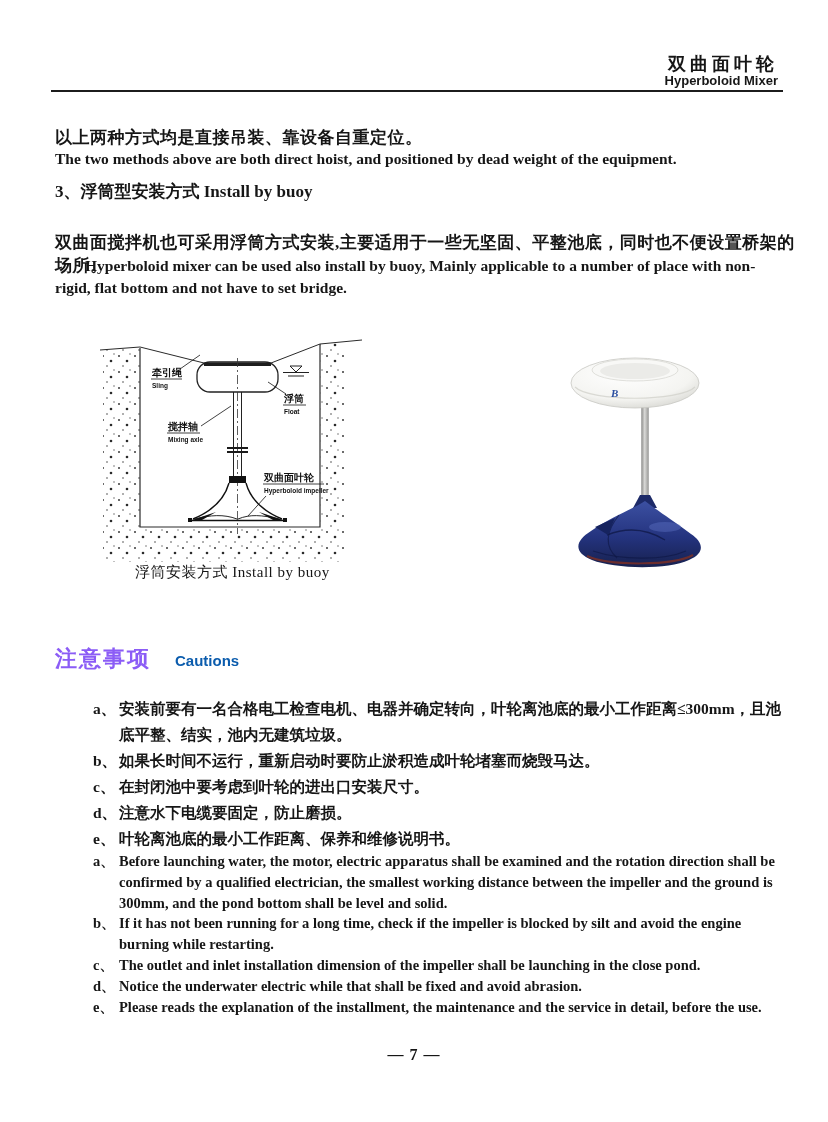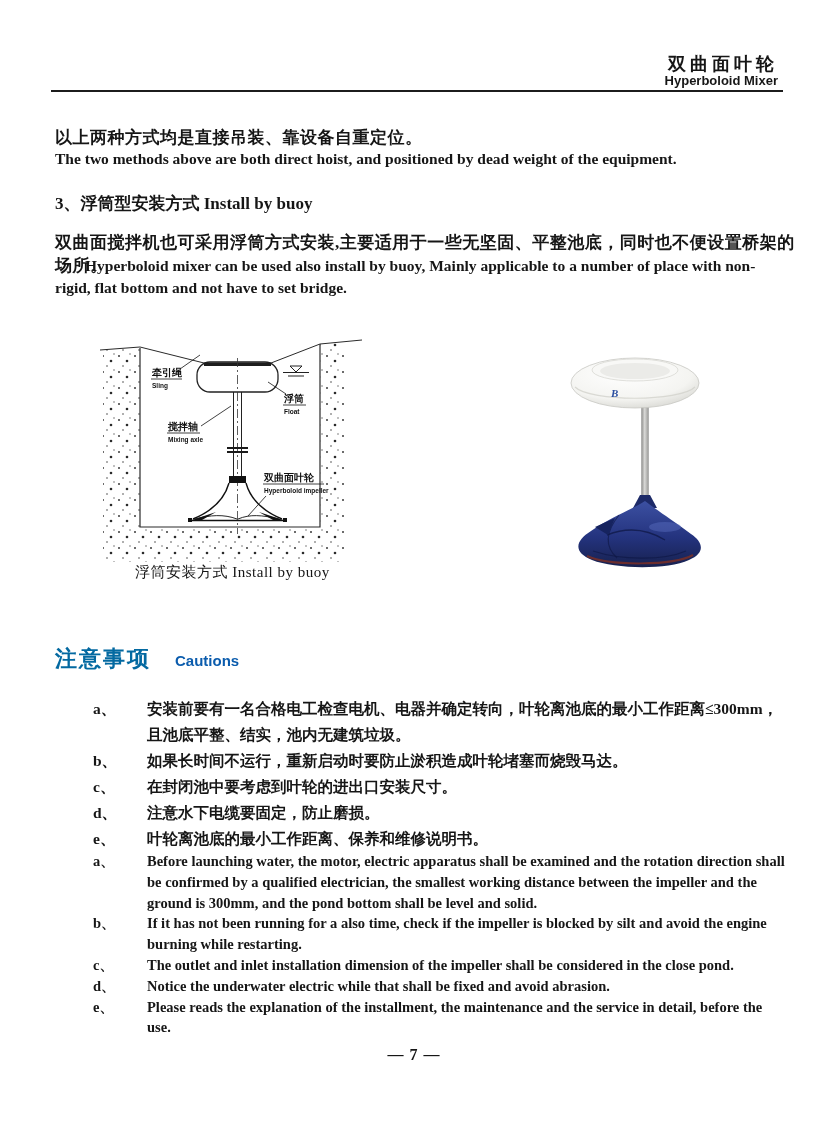--- a/index.html
+++ b/index.html
@@ -13,37 +13,37 @@
   .hdr-zh{top:52px;right:50px;font-size:18px;font-weight:700;letter-spacing:4px;
           font-family:"DejaVu Serif","Liberation Serif",serif;}
   .hdr-en{top:73px;right:50px;font-size:13px;font-weight:700;
           font-family:"Liberation Sans","DejaVu Sans",sans-serif;margin-left:44px;}
   .hdr-rule{top:90px;left:51px;width:732px;height:2px;background:#1c1c1c;}
   
   .p-zh{left:55px;font-size:17px;font-weight:600;letter-spacing:0.5px;}
   .p-en{left:55px;font-size:15.5px;font-weight:600;}
   .intro-zh{top:126px;}
   .intro-en{top:150px;}
-  .sec-h{top:192px;left:55px;font-size:17px;font-weight:600;}
+  .sec-h{top:180px;left:55px;font-size:17px;font-weight:600;}
   .body-zh{top:231px;width:740px;}
   .body-en{top:255px;width:726px;line-height:22px;text-indent:30px;}
   
   .fig-caption{top:563px;left:135px;font-size:15px;font-weight:400;letter-spacing:0.5px;}
   
   .cau-h{top:644px;left:55px;white-space:nowrap;}
   .cau-h .zh{font-size:22px;font-weight:800;letter-spacing:2px;
              font-family:"DejaVu Sans","Liberation Sans",sans-serif;}
   .cau-h .en{font-size:15px;font-weight:700;margin-left:24px;
              font-family:"Liberation Sans","DejaVu Sans",sans-serif;}
   .list{left:93px;}
   .zh-list{top:696px;width:692px;font-size:15.5px;font-weight:600;line-height:26px;}
   .en-list{top:851px;width:696px;font-size:14.5px;font-weight:600;line-height:20.8px;}
   .li{display:flex;}
   .li .m{flex:none;width:26px;}
-  .li .t{flex:1;margin-left:28px;}
+  .li .t{flex:1;}
   .pageno{top:1046px;left:0;width:828px;text-align:center;font-size:16px;
           font-weight:700;letter-spacing:1px;}
   svg text{font-weight:700;}
   .lbl-zh{font-size:10px;font-family:"DejaVu Sans","Liberation Sans",sans-serif;}
   .lbl-en{font-size:6.5px;font-family:"Liberation Sans","DejaVu Sans",sans-serif;}
 </style>
 </head>
 <body>
 
 <div class="page">
@@ -175,21 +175,21 @@
       <path d="M62,190 C 82,182 102,184 120,195" fill="none" stroke="#0d1642" stroke-width="1.4" opacity="0.7"></path>
       <path d="M48,206 C 75,215 118,216 141,206" fill="none" stroke="#0d1642" stroke-width="1.2" opacity="0.6"></path>
       <path d="M74,170 C 62,185 58,200 72,213" fill="none" stroke="#0d1642" stroke-width="1.1" opacity="0.6"></path>
       <polygon points="50,182 70,173 63,190" fill="#16235f"></polygon>
       <ellipse cx="120" cy="182" rx="16" ry="5" fill="#5a6fc0" opacity="0.45"></ellipse>
       <path d="M42,211 C 64,221 128,221 148,210" fill="none" stroke="#87301f" stroke-width="2" opacity="0.75"></path>
     </g>
   </svg>
 
   <div class="abs cau-h">
-    <span class="zh" style="color:#0369a1">注意事项</span><span class="en" style="color:#0b5cad">Cautions</span>
+    <span class="zh" style="color:#8b5cf6">注意事项</span><span class="en" style="color:#0b5cad">Cautions</span>
   </div>
 
   <div class="abs list zh-list">
     <div class="li">
       <span class="m">a、</span>
       <span class="t">安装前要有一名合格电工检查电机、电器并确定转向，叶轮离池底的最小工作距离≤300mm，且池底平整、结实，池内无建筑垃圾。</span>
     </div>
     <div class="li">
       <span class="m">b、</span>
       <span class="t">如果长时间不运行，重新启动时要防止淤积造成叶轮堵塞而烧毁马达。</span>
@@ -208,25 +208,25 @@
     </div>
   </div>
 
   <div class="abs list en-list">
     <div class="li">
       <span class="m">a、</span>
       <span class="t">Before launching water, the motor, electric apparatus shall be examined and the rotation direction shall be confirmed by a qualified electrician, the smallest working distance between the impeller and the ground is 300mm, and the pond bottom shall be level and solid.</span>
     </div>
     <div class="li">
       <span class="m">b、</span>
-      <span class="t">If it has not been running for a also time, check if the impeller is blocked by silt and avoid the engine burning while restarting.</span>
+      <span class="t">If it has not been running for a long time, check if the impeller is blocked by silt and avoid the engine burning while restarting.</span>
     </div>
     <div class="li">
       <span class="m">c、</span>
-      <span class="t">The outlet and inlet installation dimension of the impeller shall be considered in the close pond.</span>
+      <span class="t">The outlet and inlet installation dimension of the impeller shall be launching in the close pond.</span>
     </div>
     <div class="li">
       <span class="m">d、</span>
       <span class="t">Notice the underwater electric while that shall be fixed and avoid abrasion.</span>
     </div>
     <div class="li">
       <span class="m">e、</span>
       <span class="t">Please reads the explanation of the installment, the maintenance and the service in detail, before the use.</span>
     </div>
   </div>

